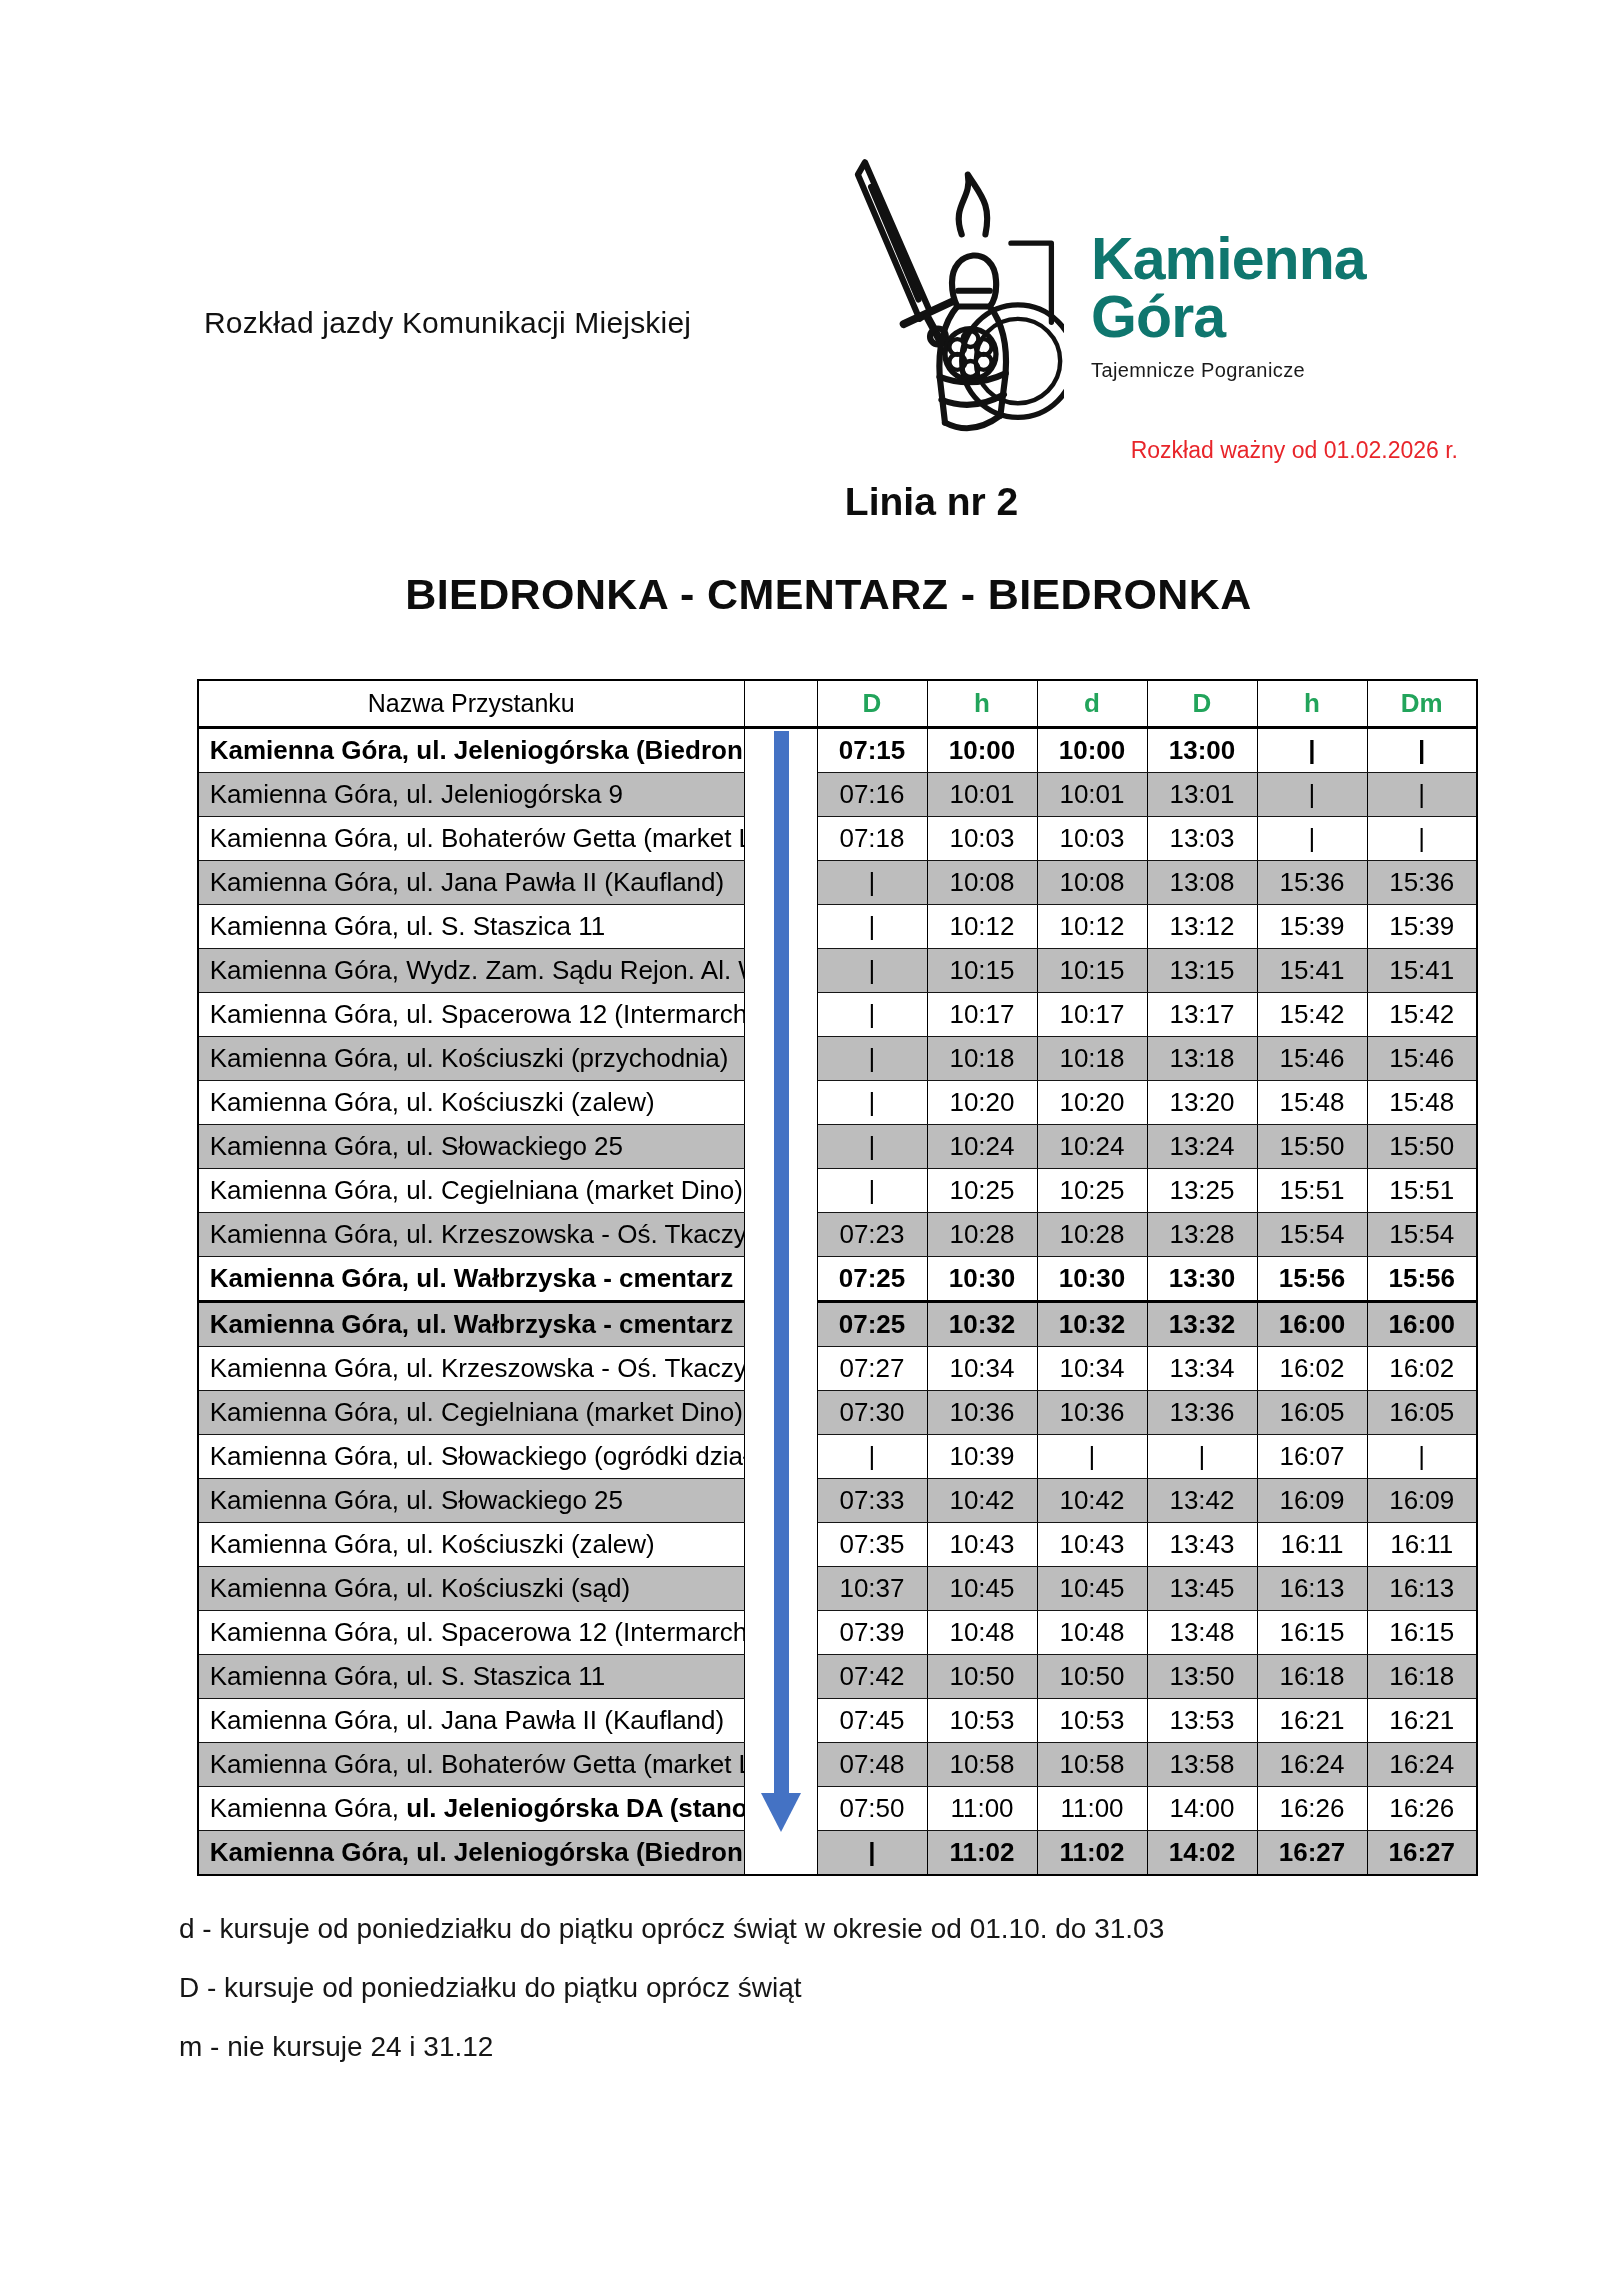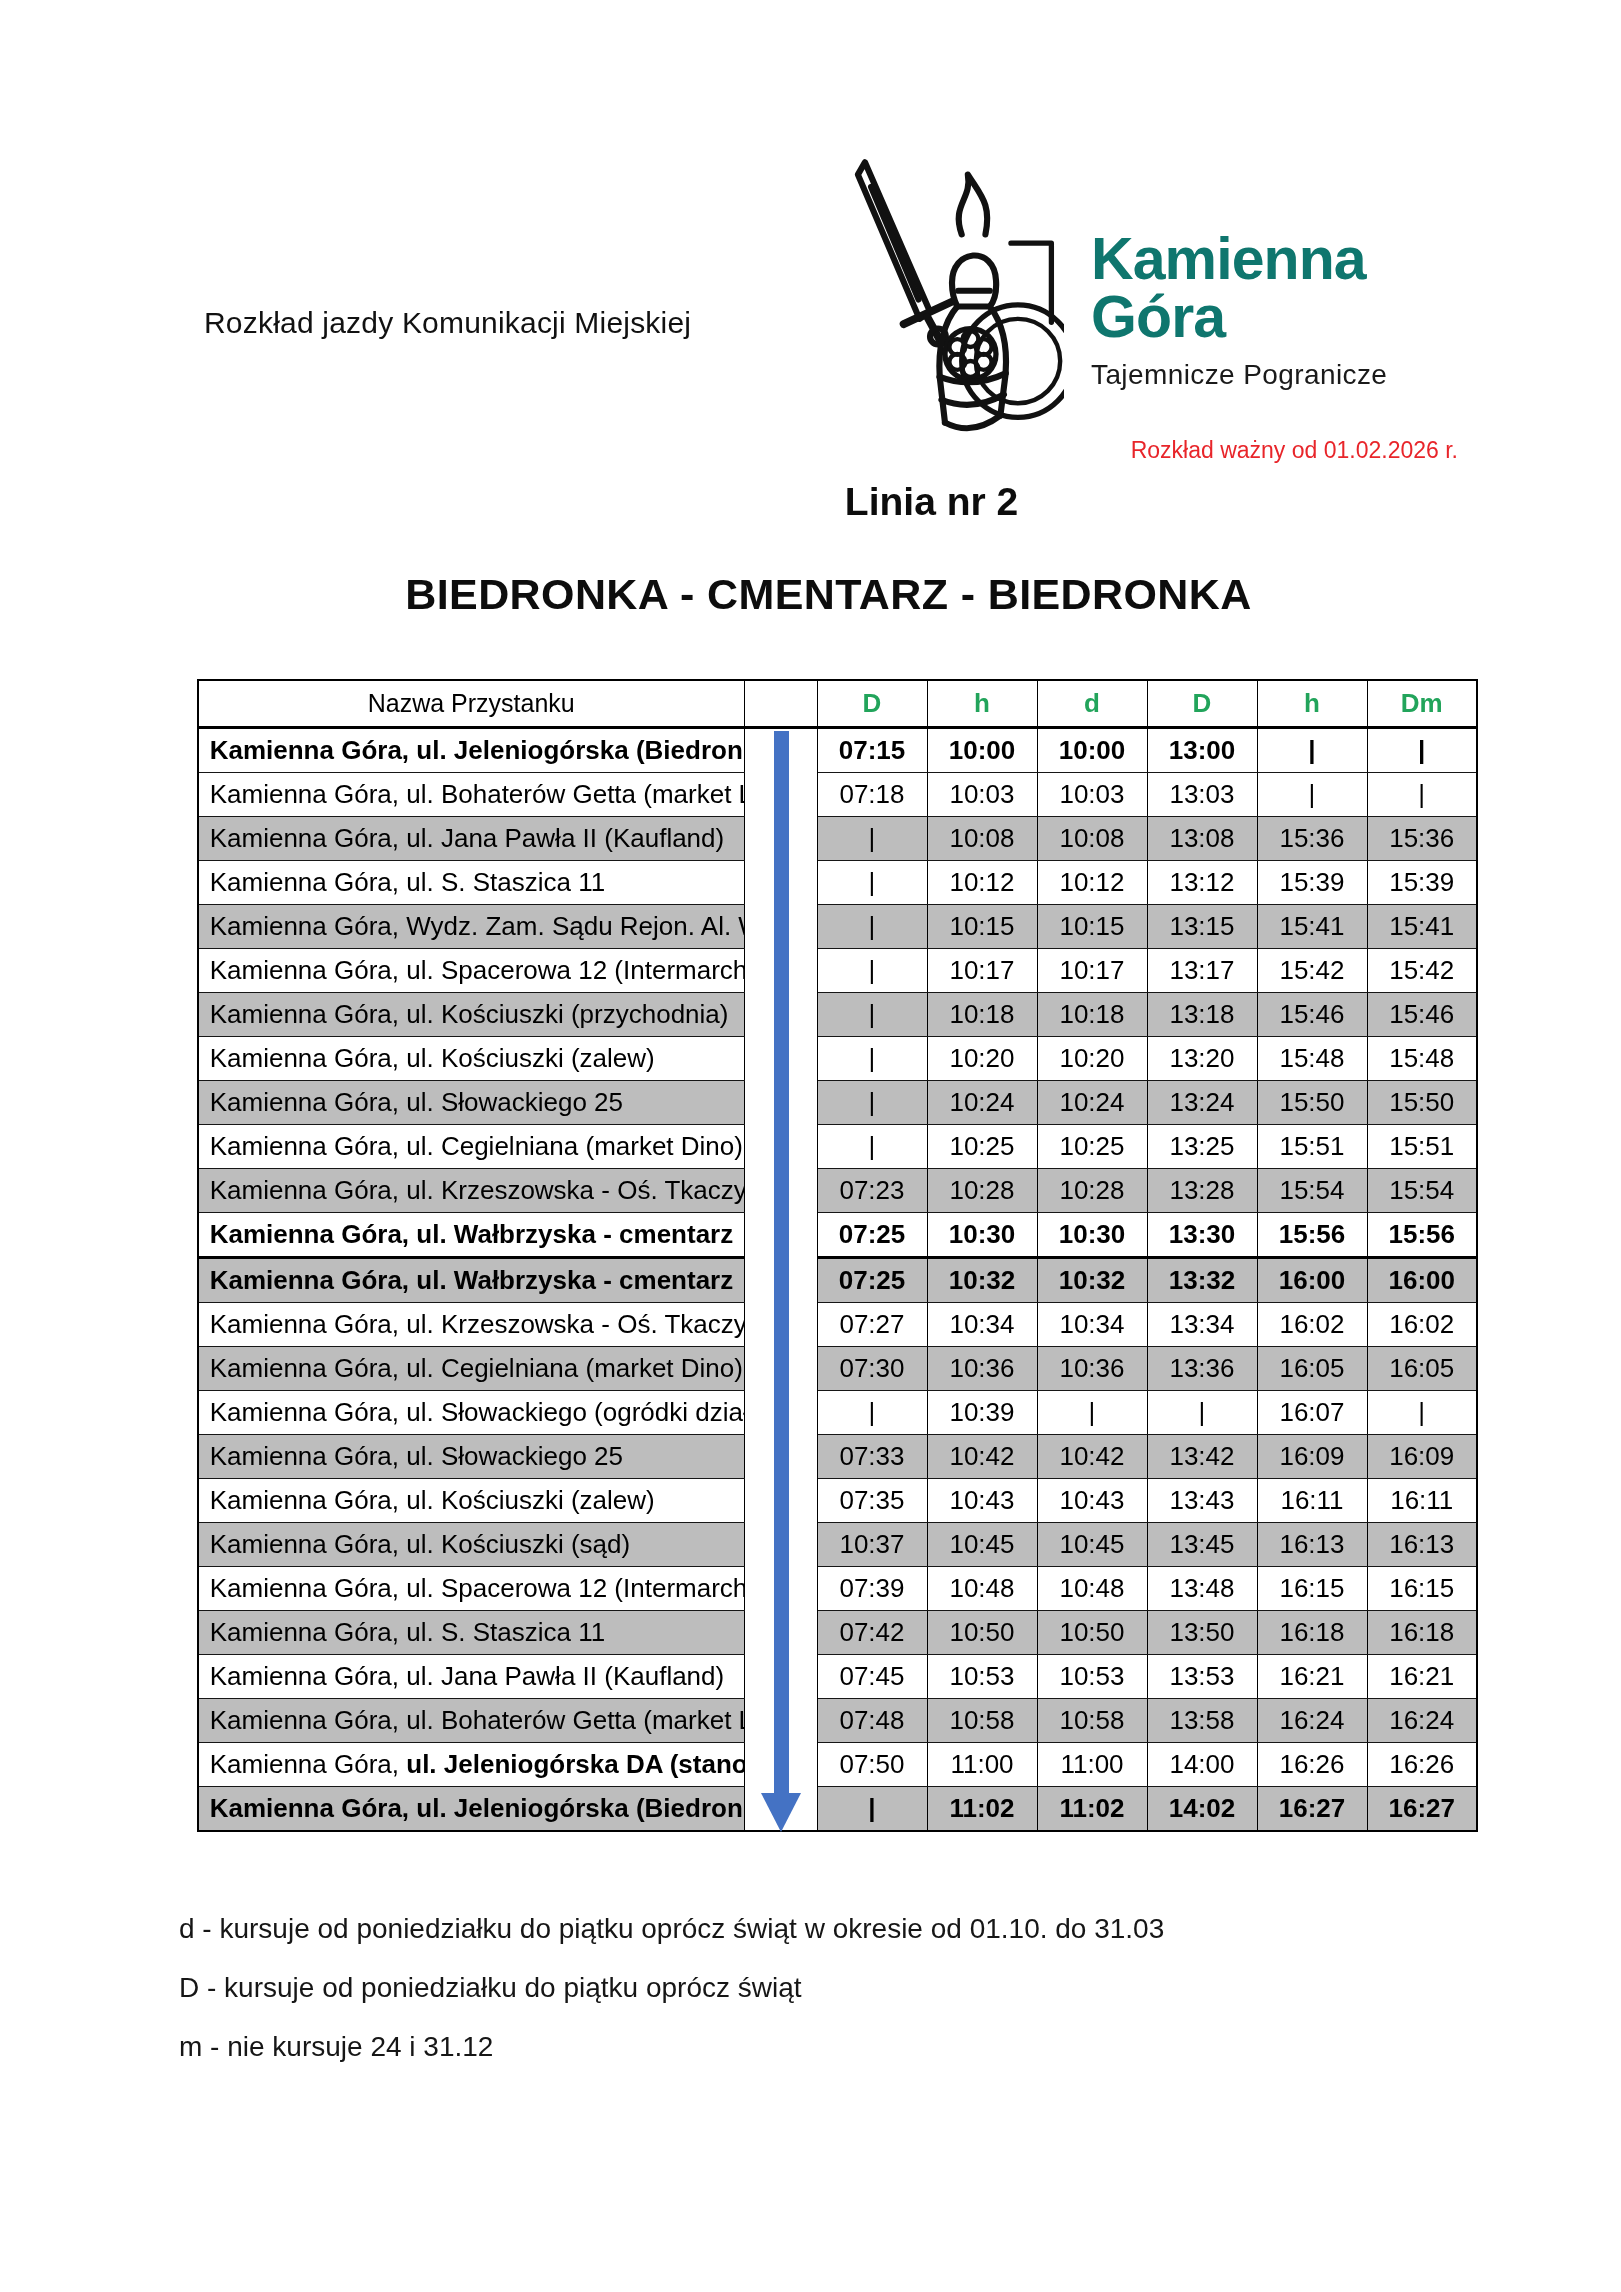--- a/index.html
+++ b/index.html
@@ -13,21 +13,21 @@
     position:absolute; left:204px; top:306px;
     font-size:30px; letter-spacing:0.2px; color:#111;
   }
   .logo-knight { position:absolute; left:833px; top:150px; width:231px; height:299px; }
   .logo-knight svg { width:100%; height:100%; }
   .logo-text { position:absolute; left:1091px; top:231px; width:376px; }
   .logo-title {
     font-weight:bold; font-size:59px; line-height:0.98; letter-spacing:-0.9px; color:#0f766e;
     white-space:pre-line;
   }
-  .logo-tagline { margin-top:12.5px; font-size:28px; letter-spacing:0.4px; color:#1a1a1a; }
+  .logo-tagline { margin-top:12.5px; font-size:20px; letter-spacing:0.4px; color:#1a1a1a; }
   .validity-note {
     position:absolute; right:163px; top:437px;
     font-size:23px; color:var(--note-red,#e8252a);
   }
   .line-title {
     position:absolute; left:215px; top:480px; width:1433px; text-align:center;
     font-weight:bold; font-size:39px; color:#0d0d0d;
   }
   .route-title {
     position:absolute; left:0; top:570px; width:1657px; text-align:center;
@@ -164,20 +164,30 @@
           <tr class="bold ">
             <td class="cell-name">Kamienna Góra, ul. Jeleniogórska (Biedronka)</td>
             <td class="cell-arrow"></td>
             <td class="cell-time">07:15</td>
             <td class="cell-time">10:00</td>
             <td class="cell-time">10:00</td>
             <td class="cell-time">13:00</td>
             <td class="cell-time">|</td>
             <td class="cell-time">|</td>
           </tr>
+          <tr class="gray ">
+            <td class="cell-name">Kamienna Góra, ul. Jeleniogórska 9</td>
+            <td class="cell-arrow"></td>
+            <td class="cell-time">07:16</td>
+            <td class="cell-time">10:01</td>
+            <td class="cell-time">10:01</td>
+            <td class="cell-time">13:01</td>
+            <td class="cell-time">|</td>
+            <td class="cell-time">|</td>
+          </tr>
           <tr class="">
             <td class="cell-name">Kamienna Góra, ul. Bohaterów Getta (market Lidl)</td>
             <td class="cell-arrow"></td>
             <td class="cell-time">07:18</td>
             <td class="cell-time">10:03</td>
             <td class="cell-time">10:03</td>
             <td class="cell-time">13:03</td>
             <td class="cell-time">|</td>
             <td class="cell-time">|</td>
           </tr>

